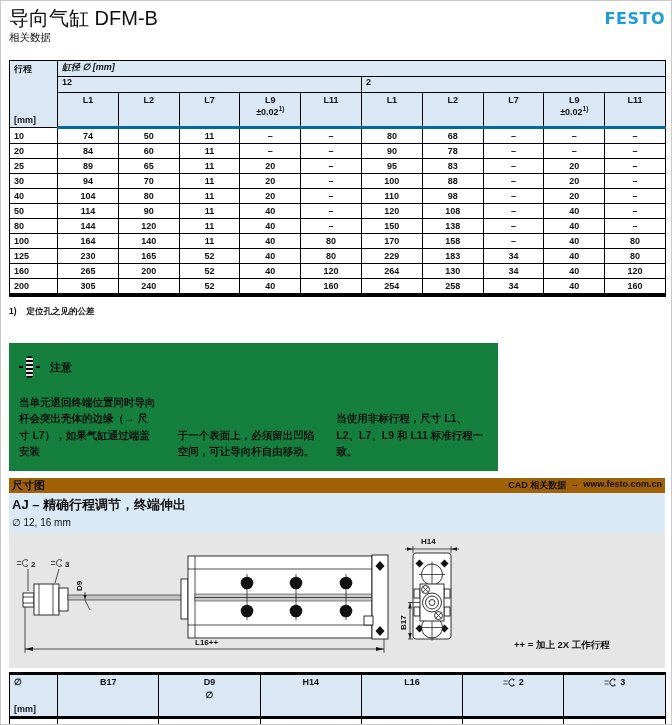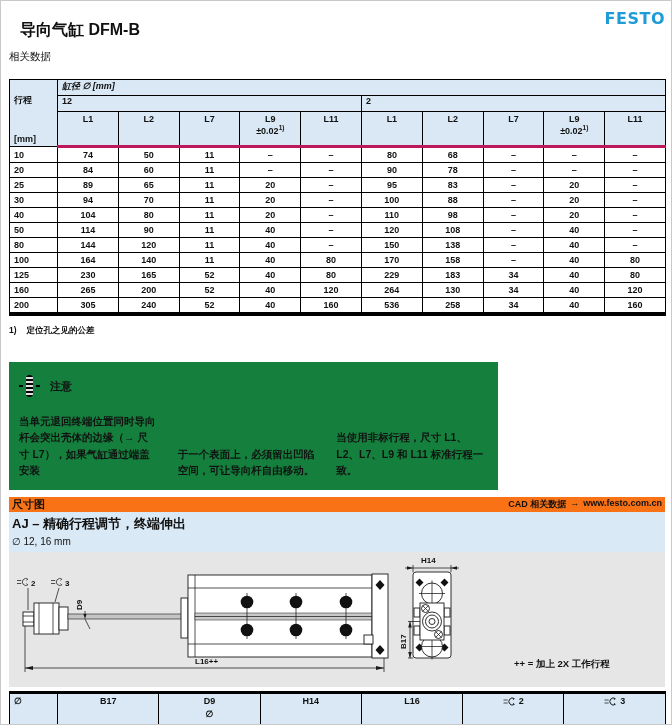--- a/index.html
+++ b/index.html
@@ -5,55 +5,55 @@
   html,body{margin:0;padding:0;background:#fff;}
   .page{
     width:672px;height:725px;box-sizing:border-box;
     border:1px solid #c9c9c9;background:#fff;
     font-family:"Liberation Sans",sans-serif;color:#111;
     overflow:hidden;
   }
   .content{width:656px;margin-left:8px;}
   
   .hdr{display:flex;justify-content:space-between;align-items:flex-start;padding-top:8px;}
-  .title{font-size:16px;font-weight:bold;line-height:19px;margin:11px;}
+  .title{font-size:20px;font-weight:normal;line-height:19px;margin:0;}
   .subtitle{font-size:10.5px;margin-top:3px;}
   .logo{font-size:16px;font-weight:bold;color:#1d9cd8;letter-spacing:.5px;font-family:"DejaVu Sans",sans-serif;}
   
   table{border-collapse:collapse;table-layout:fixed;width:656px;}
   th,td{border:1px solid #000;font-size:9px;font-weight:bold;padding:0;overflow:hidden;}
   .main-tbl{margin-top:15px;border-top:1.5px solid #000;}
   .main-tbl thead th{background:#d9e8f4;text-align:left;vertical-align:top;}
   .main-tbl .corner{position:relative;}
-  .corner .top{position:absolute;top:14px;left:4px;}
+  .corner .top{position:absolute;top:2px;left:4px;}
   .corner .bot{position:absolute;bottom:2px;left:4px;font-weight:bold;}
   .main-tbl .grp{height:15px;padding-left:4px;font-style:italic;}
   .main-tbl .dia{height:15px;padding-left:4px;}
   .main-tbl .colh{height:31px;text-align:center;padding-top:2px;}
-  .main-tbl thead tr.last th{border-bottom:3px solid #be185d;text-align:center;}
+  .main-tbl thead tr.last th{border-bottom:3px solid #0369a1;text-align:center;}
   .main-tbl tbody td{height:14px;}
   .main-tbl tbody tr:last-child td{border-bottom:4px solid #000;}
   td.c-first{text-align:left;padding-left:4px;}
   td.c-num{text-align:center;}
   .th-line2{font-weight:bold;}
   sup{font-size:6.5px;}
   
   .footnote{display:flex;gap:10px;font-size:8.5px;font-weight:bold;margin-top:9px;}
   
   .notebox{margin-top:25px;width:489px;box-sizing:border-box;background:#15803d;padding:13px 12px 12px 10px;}
   .notebox .nb-hdr{display:flex;align-items:center;gap:10px;font-size:11px;font-weight:bold;}
   .nb-icon{display:inline-flex;align-items:center;gap:3px;}
   .nb-dash{width:4px;height:1.5px;background:#000;}
   .nb-capsule{width:7px;height:22px;border-radius:4px;
     background:repeating-linear-gradient(180deg,#000 0 2px,#e4e4e4 2px 4px);}
   .nb-cols{display:flex;gap:20px;margin-top:16px;font-size:10.5px;font-weight:bold;line-height:1.55;align-items:flex-end;}
   .nb-cols>div{width:150px;}
   .nb-cols>div:last-child{width:162px;}
   
-  .dim-bar{margin-top:7px;height:15px;background:#f97316;display:flex;justify-content:space-between;align-items:center;padding:0 3px 0 3px;}
+  .dim-bar{margin-top:7px;height:15px;background:#a16207;display:flex;justify-content:space-between;align-items:center;padding:0 3px 0 3px;}
   .dim-bar .dt{font-size:11px;font-weight:bold;}
   .dim-bar .cad{font-size:9px;font-weight:bold;display:flex;gap:4px;}
   .dim-band{background:#d9e9f5;padding:3px 3px 5px 3px;}
   .dim-band .l1{font-size:13px;font-weight:bold;}
   .dim-band .l2{font-size:10px;margin-top:3px;}
   .drawing{background:#e6e6e6;height:135px;position:relative;}
   .drawing svg{display:block;}
   svg line,svg path.ln{stroke:#1a1a1a;stroke-width:.75;}
   svg .part{fill:#fff;stroke:#1a1a1a;stroke-width:.9;}
   svg text{fill:#111;font-family:"Liberation Sans",sans-serif;font-weight:bold;}
@@ -248,21 +248,21 @@
             <td class="c-num">40</td>
             <td class="c-num">120</td>
           </tr>
           <tr>
             <td class="c-first">200</td>
             <td class="c-num">305</td>
             <td class="c-num">240</td>
             <td class="c-num">52</td>
             <td class="c-num">40</td>
             <td class="c-num">160</td>
-            <td class="c-num">536</td>
+            <td class="c-num">254</td>
             <td class="c-num">258</td>
             <td class="c-num">34</td>
             <td class="c-num">40</td>
             <td class="c-num">160</td>
           </tr>
         </tbody>
     </table>
 
     <div class="footnote">
       <span>1)</span>

